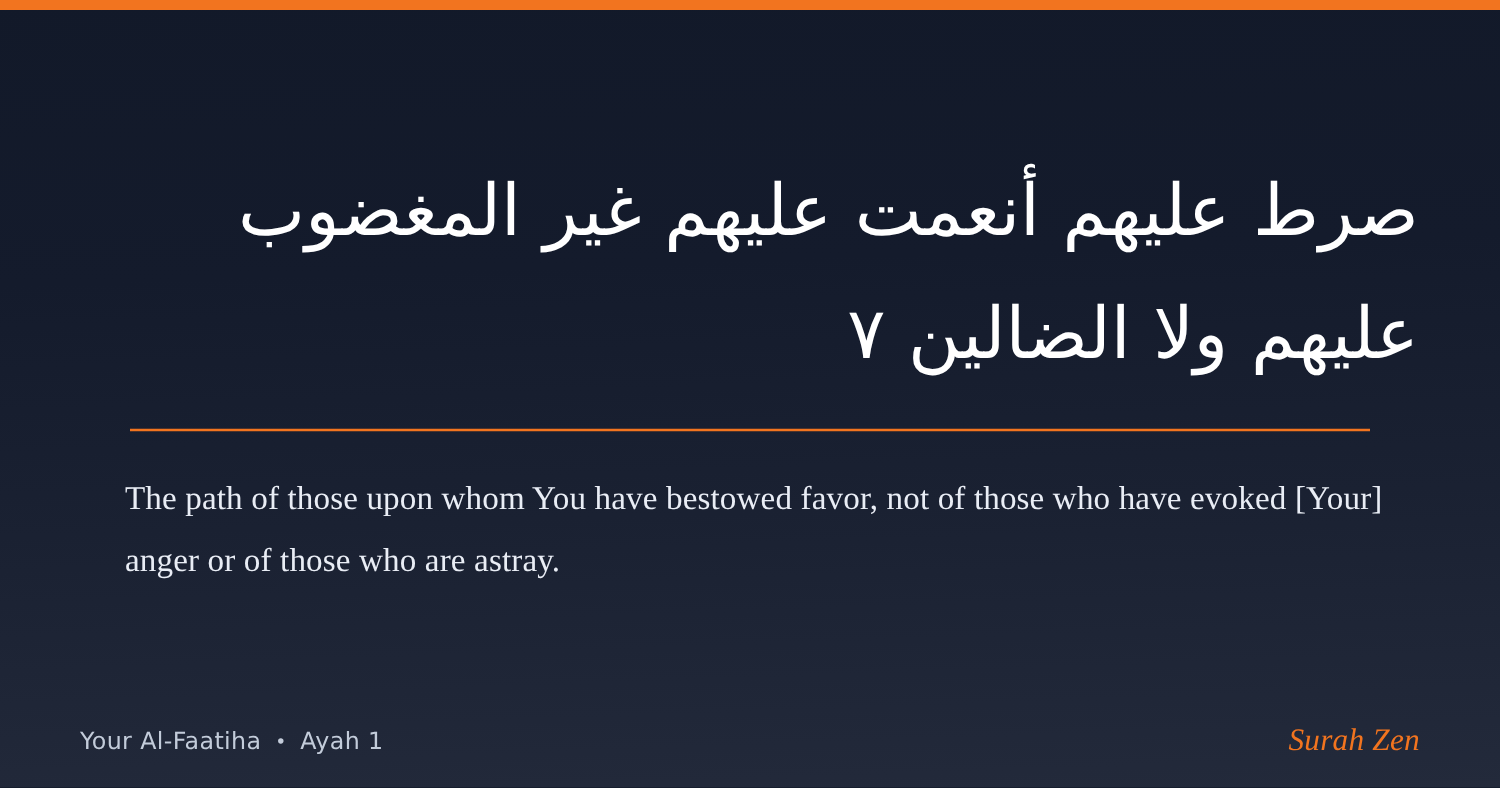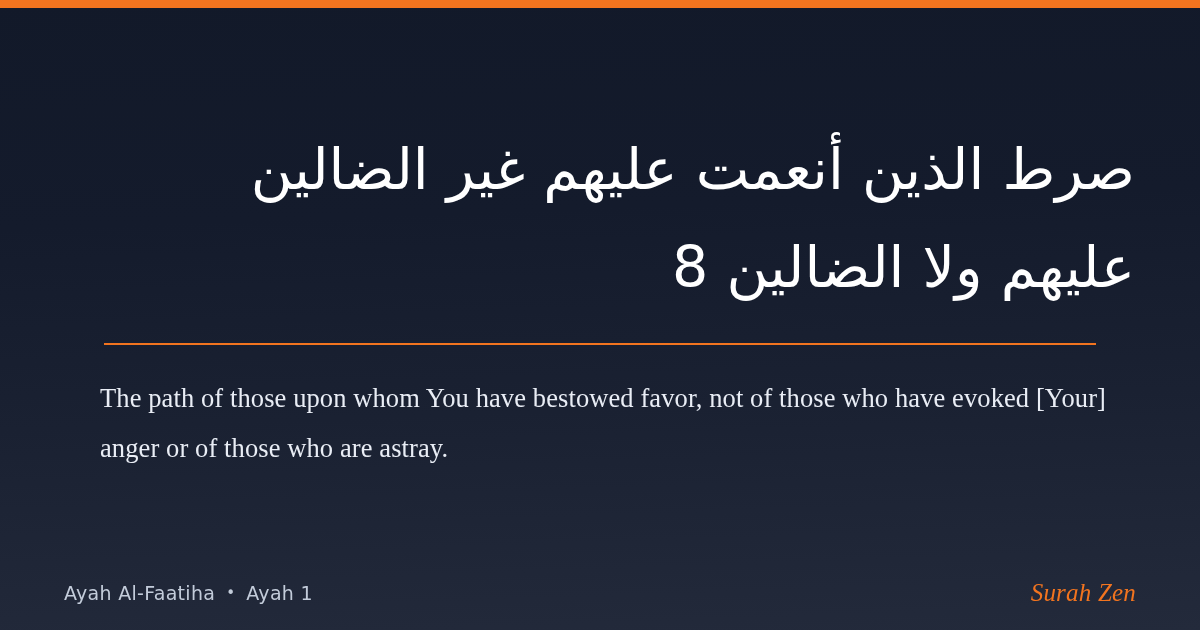--- a/index.html
+++ b/index.html
@@ -118,30 +118,30 @@
   }
 </style>
 </head>
 <body>
 
 <div class="card">
 
   <div class="top-accent"></div>
 
   <div class="arabic-block">
-    <span class="arabic-line">صرط الذين أنعمت عليهم غير الضالين</span>
-    <span class="arabic-line">عليهم ولا الضالين 8</span>
+    <span class="arabic-line">صرط عليهم أنعمت عليهم غير المغضوب</span>
+    <span class="arabic-line">عليهم ولا الضالين ٧</span>
   </div>
 
   <hr class="divider">
 
   <p class="translation">The path of those upon whom You have bestowed favor, not of those who have evoked [Your] anger or of those who are astray.</p>
 
   <div class="footer">
     <div class="footer-meta">
-      <span>Ayah Al-Faatiha</span>
+      <span>Your Al-Faatiha</span>
       <span class="footer-sep">•</span>
       <span>Ayah 1</span>
     </div>
     <div class="brand">Surah Zen</div>
   </div>
 
 </div>
 
 </body></html>

